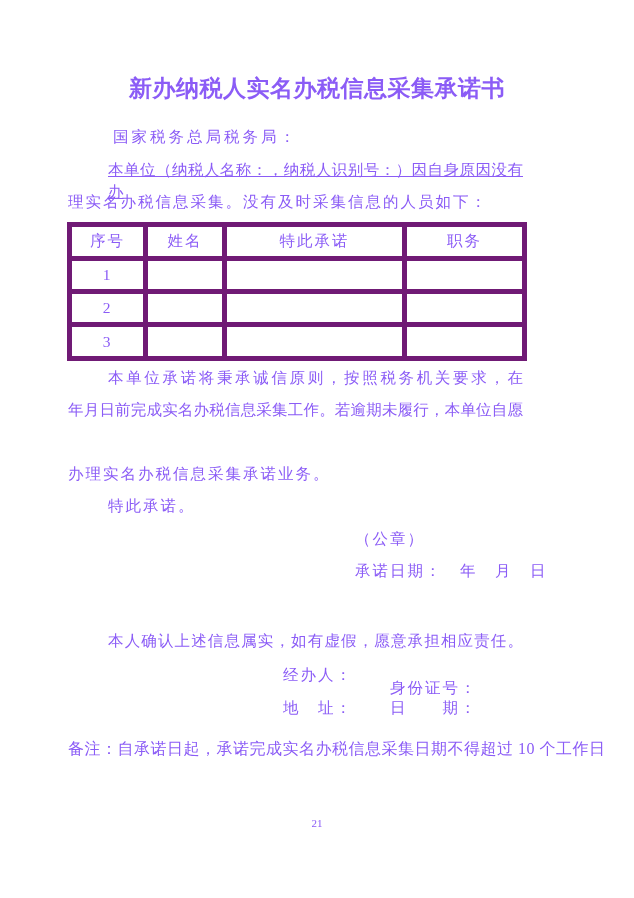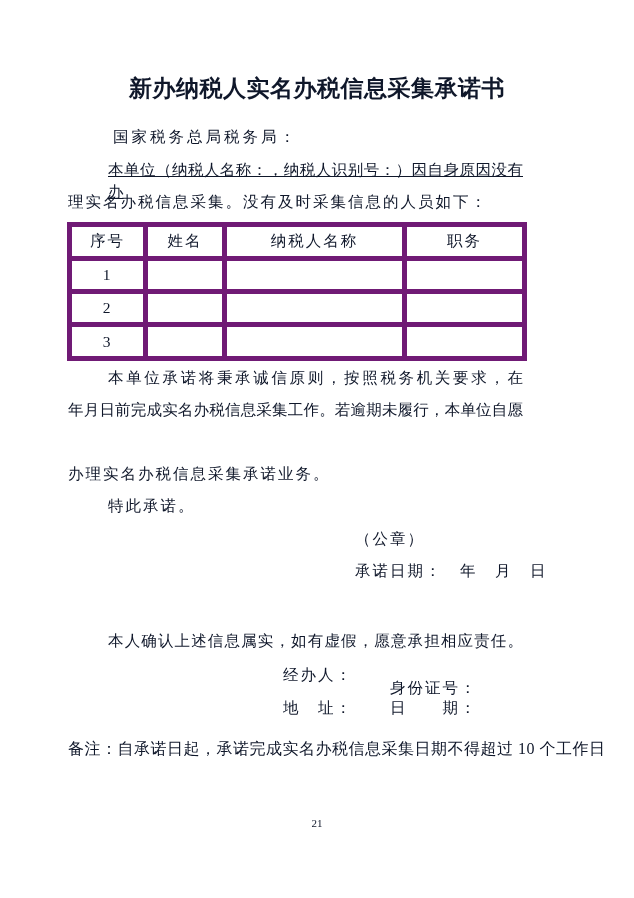--- a/index.html
+++ b/index.html
@@ -3,21 +3,21 @@
 <meta charset="utf-8">
 <style>
   * { margin: 0; padding: 0; box-sizing: border-box; }
   html, body { background: #ffffff; }
   .page {
     position: relative;
     width: 634px;
     height: 898px;
     background: #ffffff;
     font-family: "Liberation Serif", "DejaVu Serif", serif;
-    color: #0f172a;
+    color: #8b5cf6;
     overflow: hidden;
   }
   .abs { position: absolute; }
   .doc-title {
     width: 100%;
     text-align: center;
     font-family: "Liberation Sans", "DejaVu Sans", sans-serif;
     font-weight: bold;
     font-size: 23px;
     letter-spacing: 0.5px;
@@ -81,21 +81,21 @@
     <colgroup>
       <col style="width:76px">
         <col style="width:79px">
         <col style="width:180px">
         <col style="width:120px">
     </colgroup>
     <thead>
       <tr style="height:34px;">
         <th>序号</th>
         <th>姓名</th>
-        <th>纳税人名称</th>
+        <th>特此承诺</th>
         <th>职务</th>
       </tr>
     </thead>
     <tbody>
       <tr style="height:33px;">
         <td>1</td>
         <td></td>
         <td></td>
         <td></td>
       </tr>

